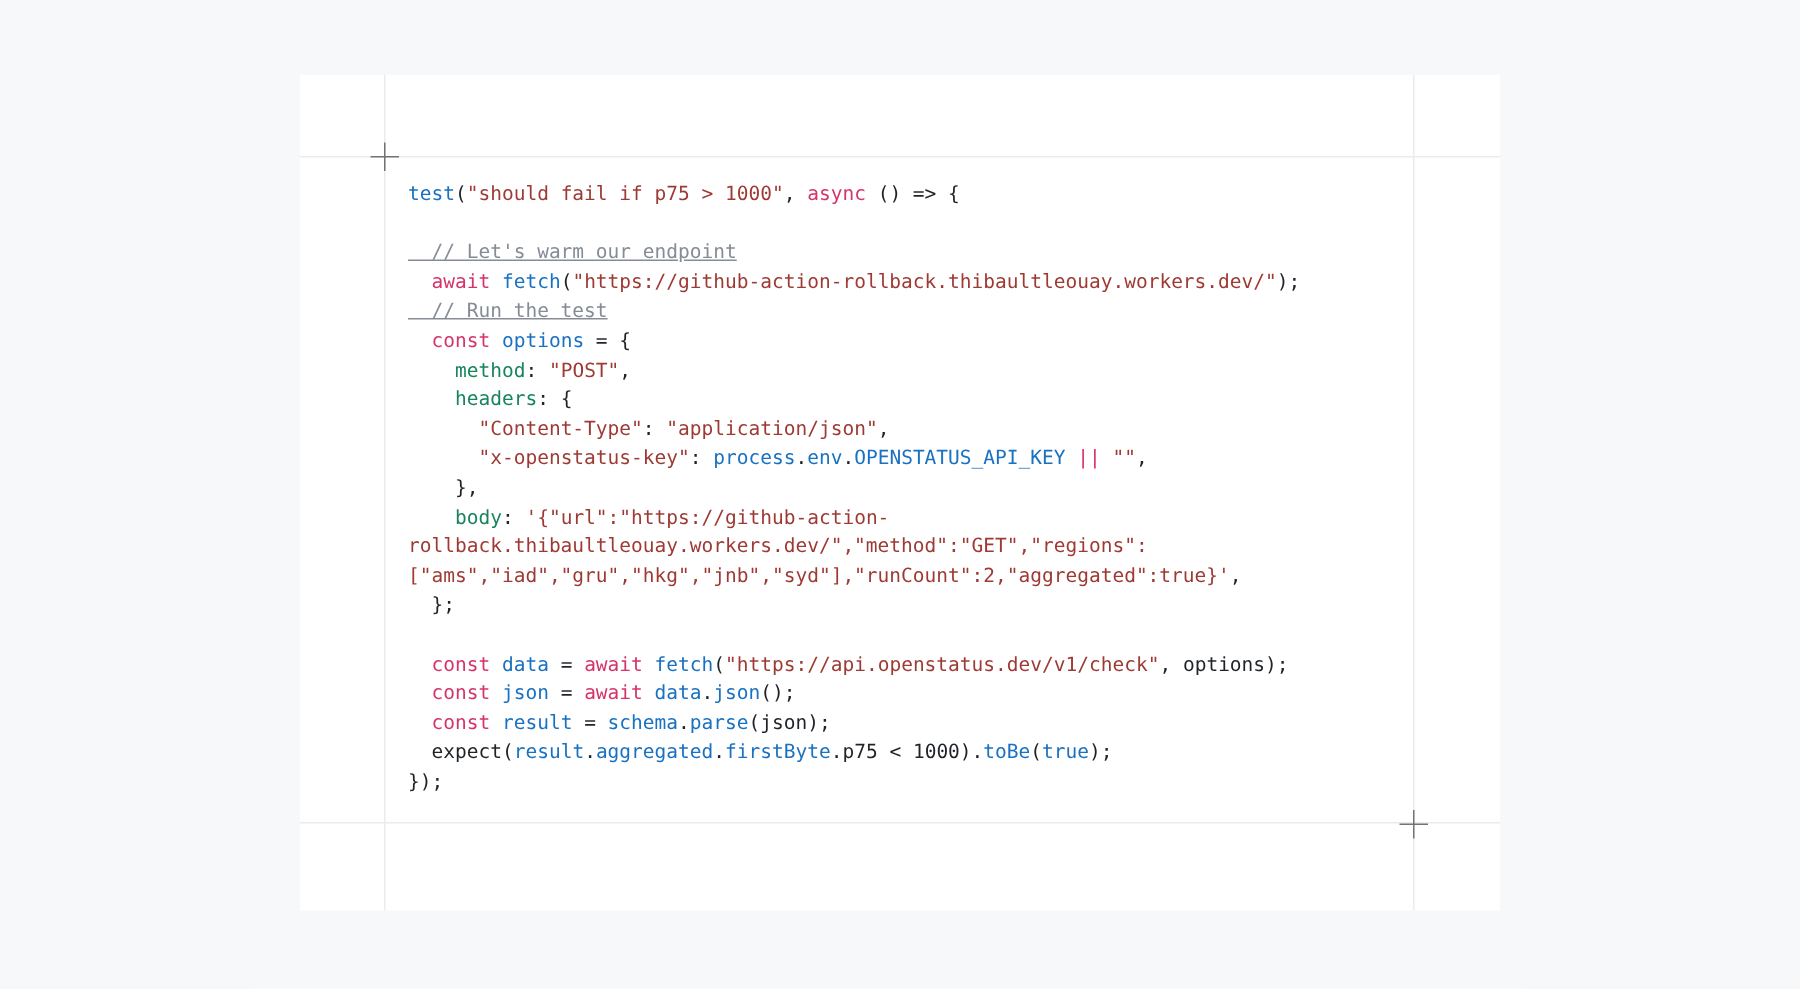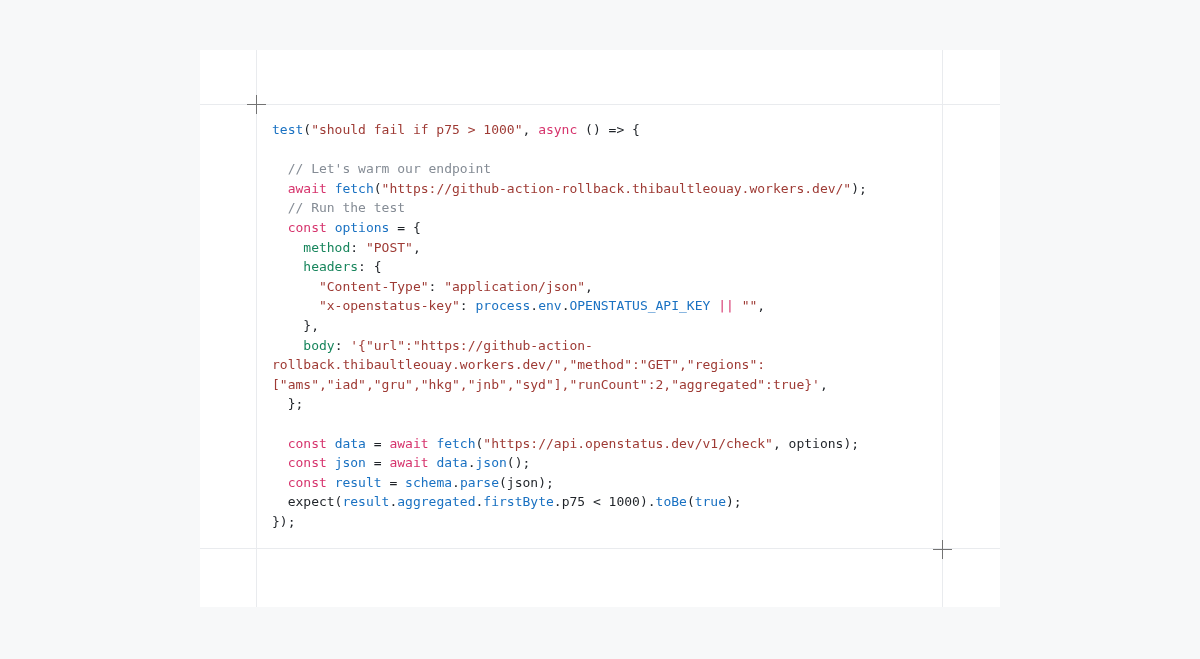--- a/index.html
+++ b/index.html
@@ -42,21 +42,21 @@
     color: var(--c-code_plain, #1f2328);
     white-space: pre;
   }
   .code-line { height: 19.6px; }
   .tok-plain    { color: var(--c-code_plain, #1f2328); }
   .tok-keyword  { color: var(--c-code_keyword, #d6336c); text-align: right; }
   .tok-function { color: var(--c-code_function, #1971c2); }
   .tok-variable { color: var(--c-code_variable, #1971c2); }
   .tok-property { color: var(--c-code_property, #17855c); margin-top: 23px; }
   .tok-string   { color: var(--c-code_string, #9e3a34); }
-  .tok-comment  { color: var(--c-code_comment, #858c95); }
+  .tok-comment  { color: var(--c-code_comment, #858c95); text-decoration: underline; }
 </style>
 </head>
 <body>
 
 <div class="card">
   <div class="frame-line fl-v fl-v-left"></div>
   <div class="frame-line fl-v fl-v-right"></div>
   <div class="frame-line fl-h fl-h-top"></div>
   <div class="frame-line fl-h fl-h-bottom"></div>
   <div class="crop-mark crop-mark-tl"></div>

